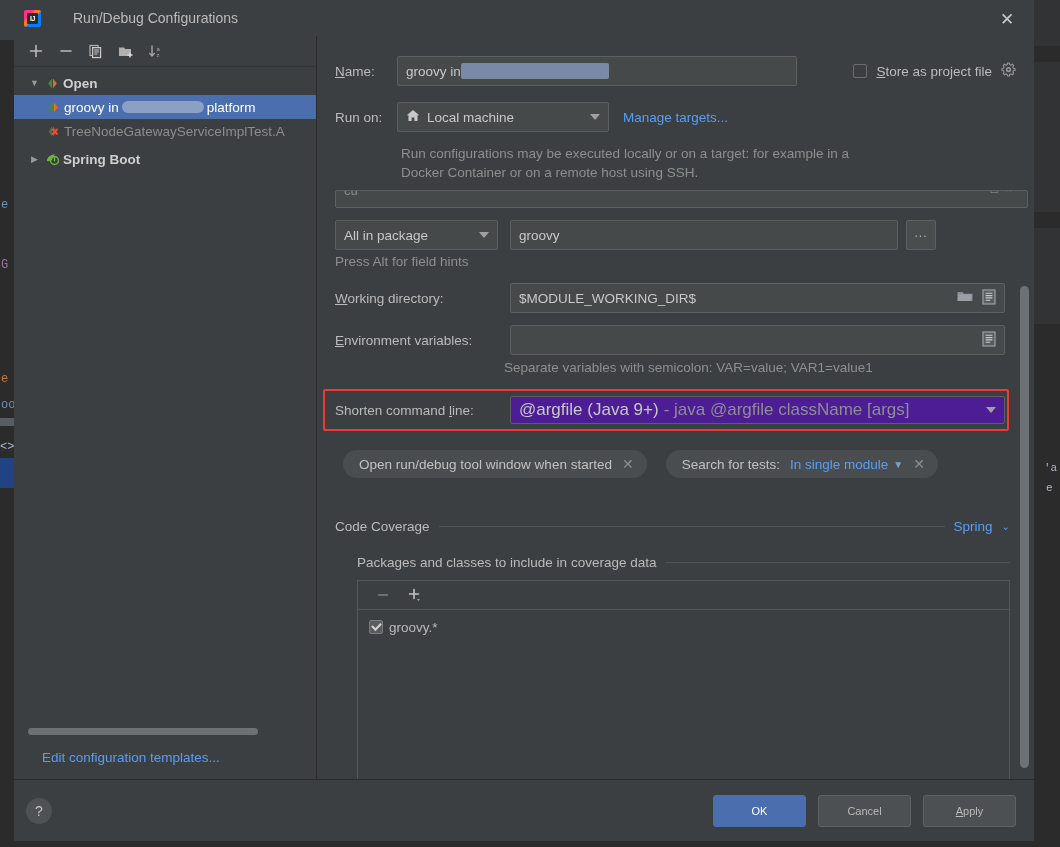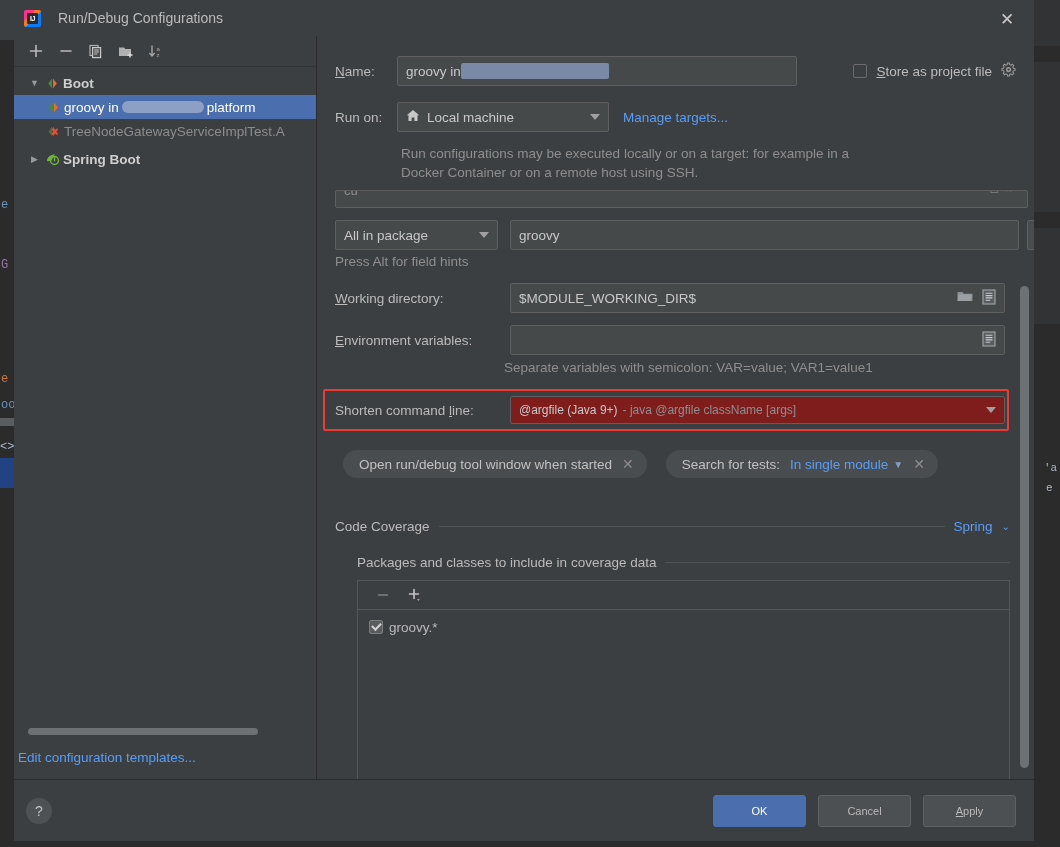--- a/index.html
+++ b/index.html
@@ -29,20 +29,21 @@
     background: #3c3f41;
     display: flex; flex-direction: column;
   }
 
   
   #titlebar {
     height: 36px; flex: 0 0 36px;
     display: flex; align-items: center;
     background: #3c3f41;
     position: relative;
+    gap: 15px;
   }
   #app-icon {
     width: 17px; height: 17px; margin-left: 10px;
     border-radius: 2px;
     position: relative; overflow: hidden;
     background: linear-gradient(135deg,#ff318c 0%, #ff318c 32%, #f97a12 33%, #f97a12 55%, #087cfa 56%, #087cfa 100%);
     flex: 0 0 17px;
   }
   #app-icon .ij-inner {
     position: absolute; left: 3px; top: 3px; width: 11px; height: 11px;
@@ -111,21 +112,21 @@
     filter: blur(0.6px);
   }
   .tree-row.selected .redact { background: #8ba0c4; }
 
   #left-hscroll {
     position: absolute; left: 14px; bottom: 44px;
     width: 230px; height: 7px; background: #6e7173; border-radius: 4px;
   }
   #edit-templates {
     flex: 0 0 44px; display: flex; align-items: center;
-    padding-left: 4px;
+    padding-left: 28px;
     color: #589df6; font-size: 13.5px; cursor: default;
   }
 
   
   #right-panel {
     flex: 1 1 auto; position: relative;
     background: #3c3f41;
     display: flex; flex-direction: column;
     min-width: 0;
   }
@@ -208,21 +209,21 @@
   }
 
   #pkg-row { position: absolute; left: 18px; top: 30px; display: flex; align-items: center; }
   #pkg-combo {
     width: 163px; height: 30px;
     background: #45494a; border: 1px solid #5e6060; border-radius: 2px;
     display: flex; align-items: center; padding: 0 8px;
     color: #c8c8c8; font-size: 13.5px;
   }
   #pkg-input {
-    margin-left: 12px; width: 509px; height: 30px;
+    margin-left: 12px; width: 388px; height: 30px;
     background: #45494a; border: 1px solid #5e6060; border-radius: 2px;
     display: flex; align-items: center; padding: 0 8px;
     color: #c8c8c8; font-size: 13.5px;
   }
   #pkg-browse {
     margin-left: 8px; width: 30px; height: 30px;
     background: #4a4d4e; border: 1px solid #5e6060; border-radius: 2px;
     display: flex; align-items: center; justify-content: center;
     color: #b0b0b0; font-size: 12px; letter-spacing: 1px; padding-bottom: 5px;
   }
@@ -251,23 +252,23 @@
   
   #shorten-highlight {
     position: absolute; left: 6px; top: 199px;
     width: 686px; height: 42px;
     border: 2px solid #ee3a34; border-radius: 2px;
   }
   #shorten-row { position: absolute; left: 18px; top: 206px; display: flex; align-items: center; }
   #shorten-label { width: 175px; }
   #shorten-combo {
     width: 495px; height: 28px;
-    background: #7f1d1d; border: 1px solid #5e6060; border-radius: 2px;
+    background: #4c1d95; border: 1px solid #5e6060; border-radius: 2px;
     display: flex; align-items: center; padding: 0 8px;
-    color: #c8c8c8; font-size: 12px;
+    color: #c8c8c8; font-size: 17px;
   }
   #shorten-combo .sub { color: #8e8e8e; margin-left: 5px; }
 
   #chips-row { position: absolute; left: 26px; top: 260px; display: flex; align-items: center; gap: 19px; text-align: center; }
   .chip {
     height: 28px; border-radius: 14px; background: #4a4d4f;
     display: flex; align-items: center; gap: 10px;
     padding: 0 13px 0 16px; font-size: 13.5px; color: #c0c0c0;
     white-space: nowrap;
   }
@@ -405,21 +406,21 @@
       <div id="tree">
 
         <div class="tree-row group">
           <span class="twisty">▼</span>
           <span class="node-icon">
             <svg width="13" height="13" viewBox="0 0 13 13">
               <path d="M6 1.5 2.2 6.5 6 11.5z" fill="#3b8f3b"></path>
               <path d="M7 1.5 10.8 6.5 7 11.5z" fill="#f26522"></path>
             </svg>
           </span>
-          <span class="node-label">Boot</span>
+          <span class="node-label">Open</span>
         </div>
 
         <div class="tree-row child selected">
           <span class="node-icon" style="margin-left:-18px;">
             <svg width="13" height="13" viewBox="0 0 13 13">
               <path d="M6 1.5 2.2 6.5 6 11.5z" fill="#3b8f3b"></path>
               <path d="M7 1.5 10.8 6.5 7 11.5z" fill="#f26522"></path>
             </svg>
           </span>
           <span class="node-label">

